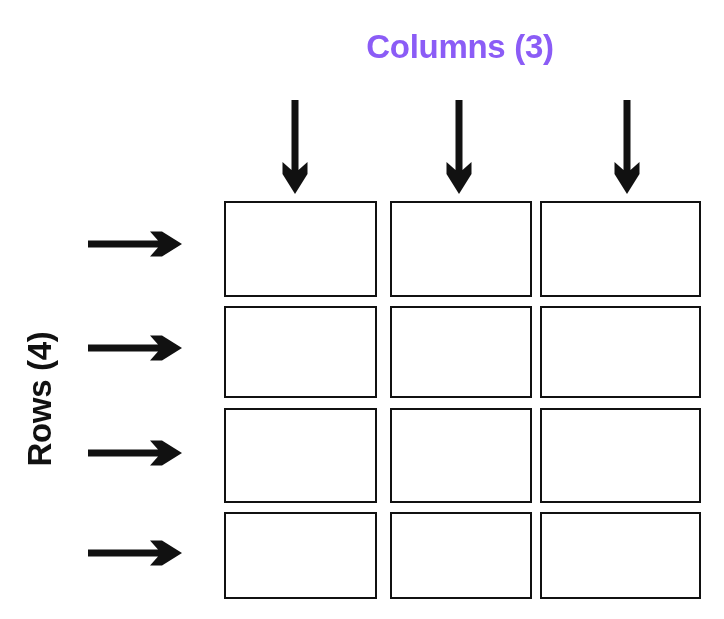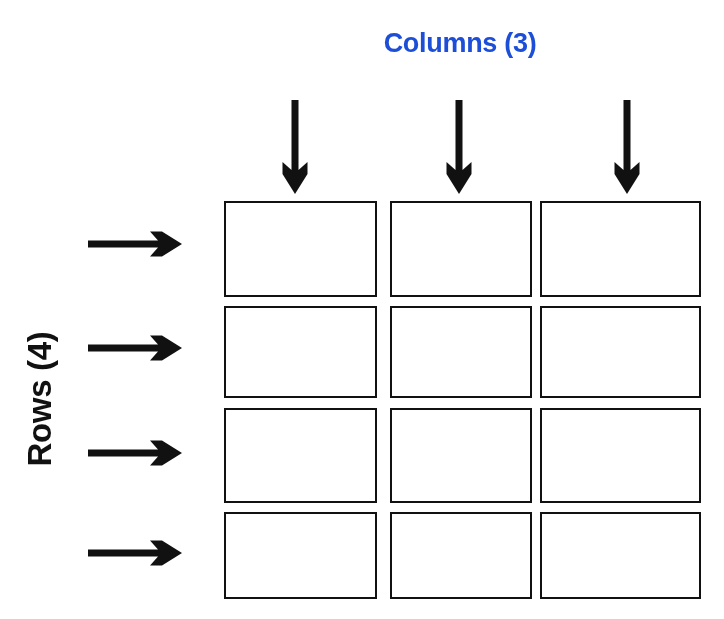--- a/index.html
+++ b/index.html
@@ -18,23 +18,23 @@
     overflow: hidden;
   }
 
   
   .columns-label {
     position: absolute;
     left: 240px;
     top: 28px;
     width: 440px;
     text-align: center;
-    font-size: 27px;
+    font-size: 33px;
     font-weight: bold;
-    color: #1d4ed8;
+    color: #8b5cf6;
     letter-spacing: -0.3px;
     white-space: nowrap;
   }
   .rows-label {
     position: absolute;
     left: -70px;
     top: 380px;
     width: 220px;
     text-align: center;
     font-size: 33px;

